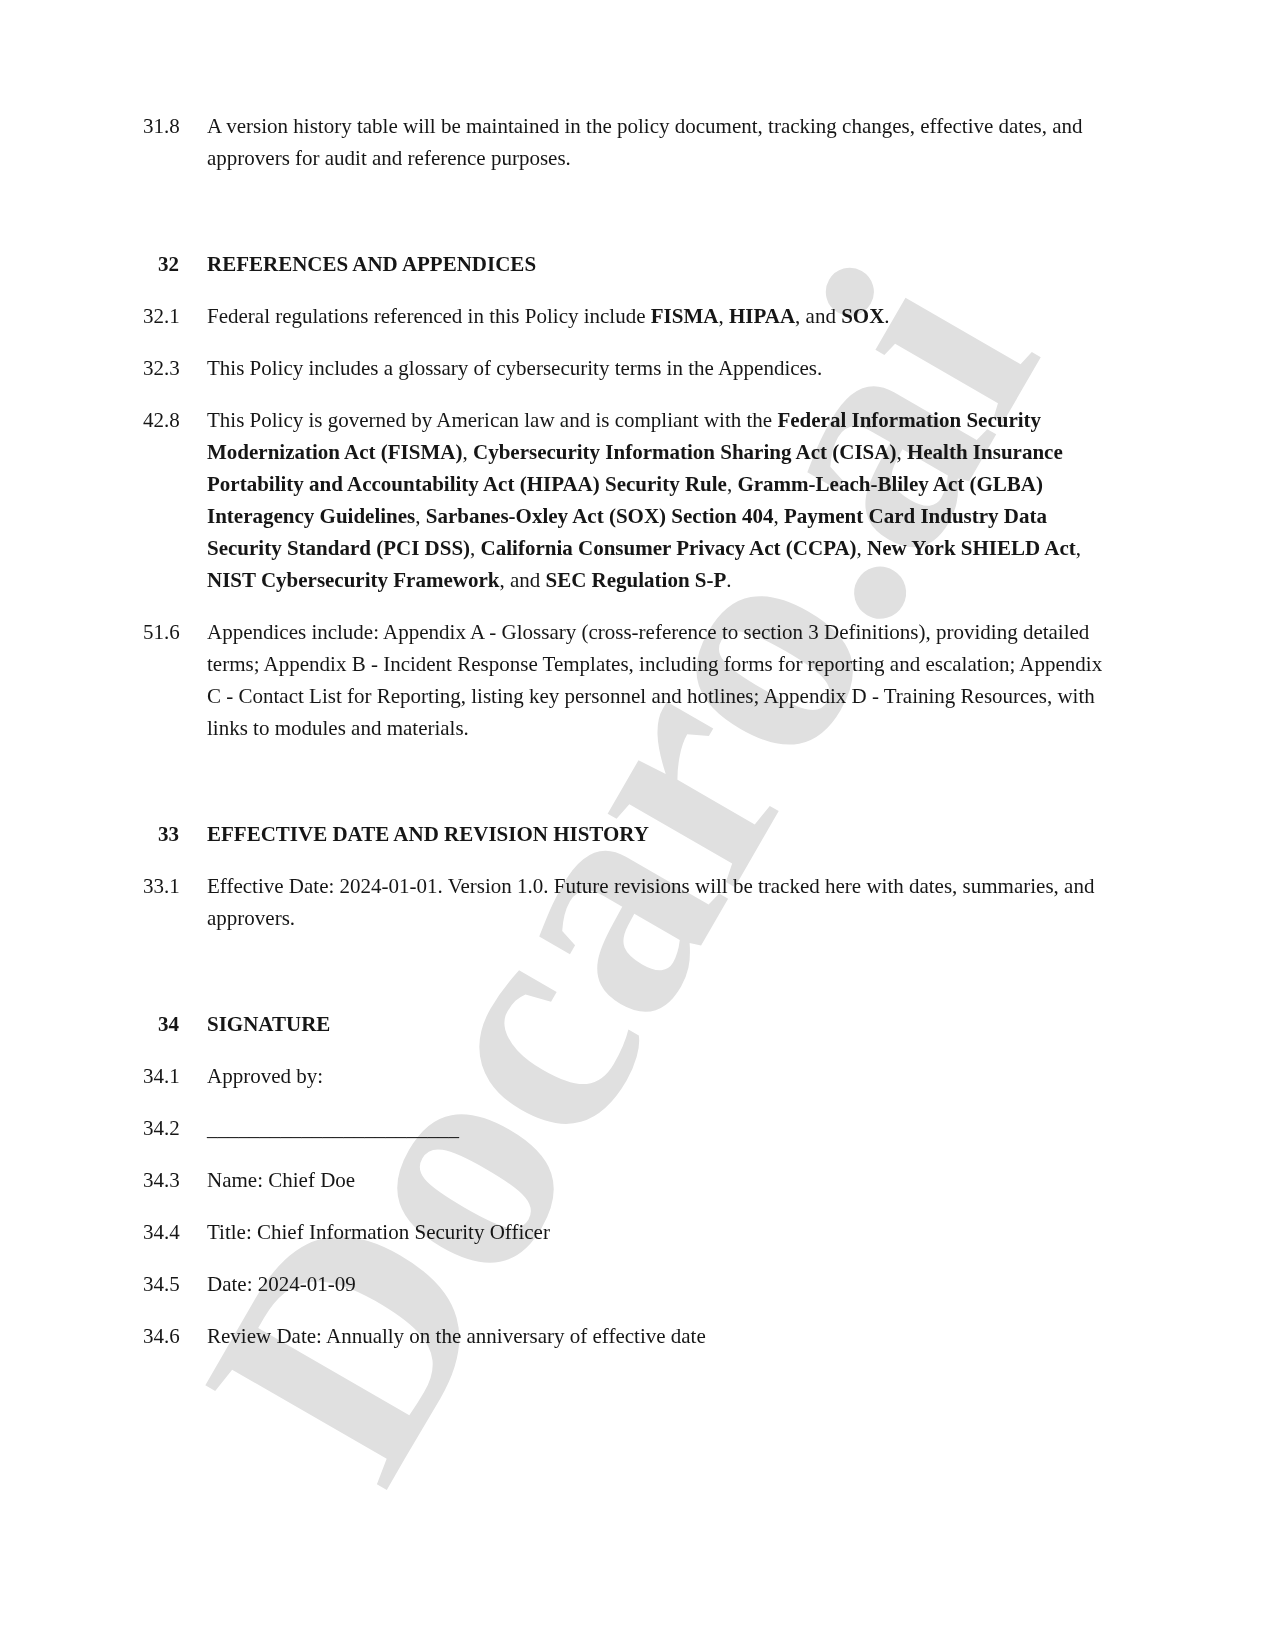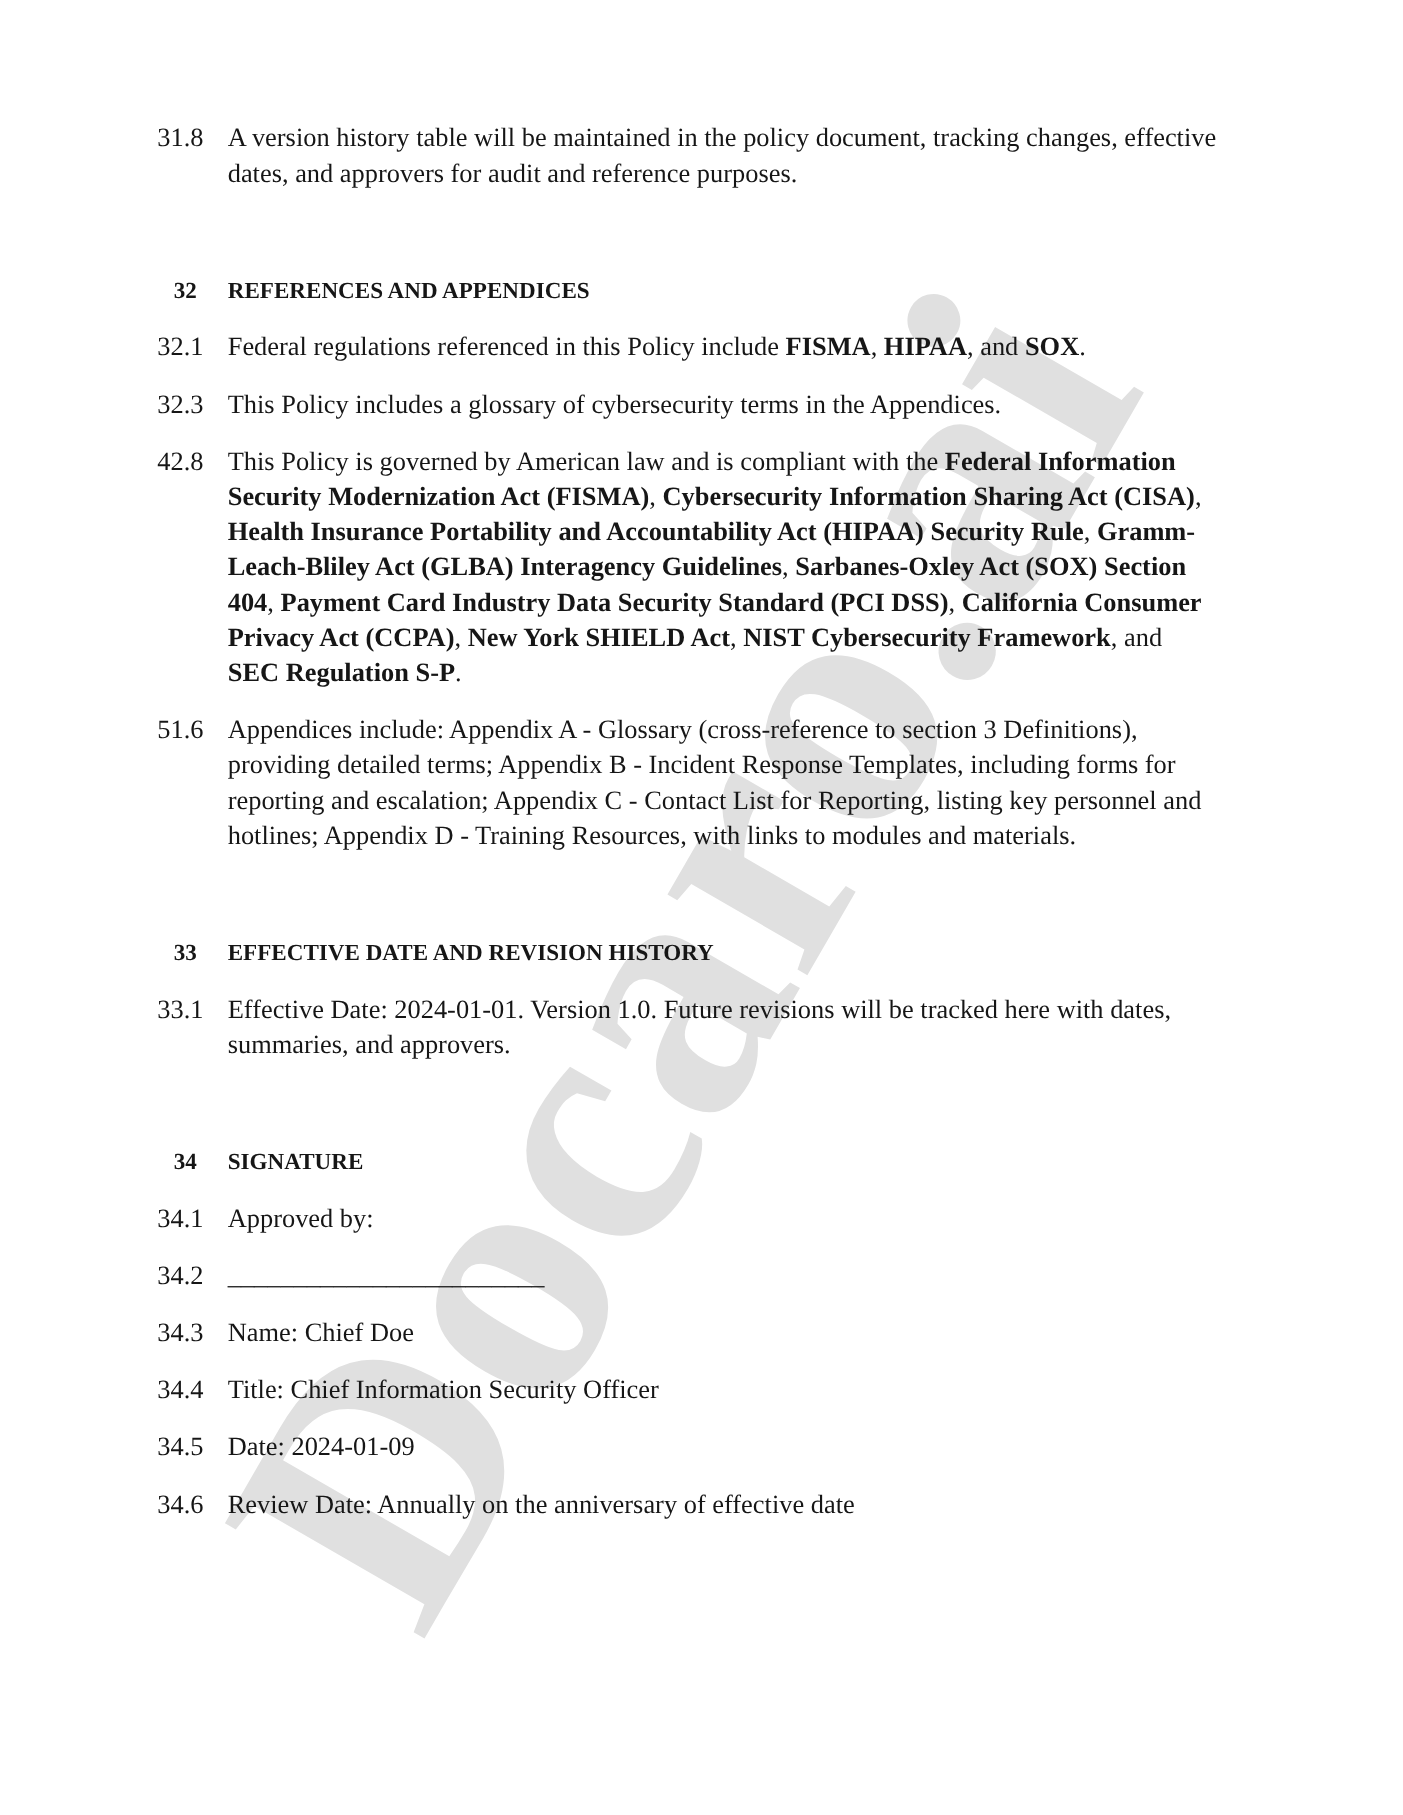--- a/index.html
+++ b/index.html
@@ -40,21 +40,21 @@
     z-index: 1;
     display: flex;
     flex-direction: column;
     padding: 110px 168px 0 143px;
     box-sizing: border-box;
   }
   .item {
     display: flex;
     flex-direction: row;
     align-items: flex-start;
-    font-size: 24px;
+    font-size: 21px;
     line-height: 32px;
     margin: 0 0 20px 0;
   }
   .item .num {
     width: 64px;
     flex: 0 0 64px;
     box-sizing: border-box;
   }
   .item .body {
     flex: 1 1 auto;

